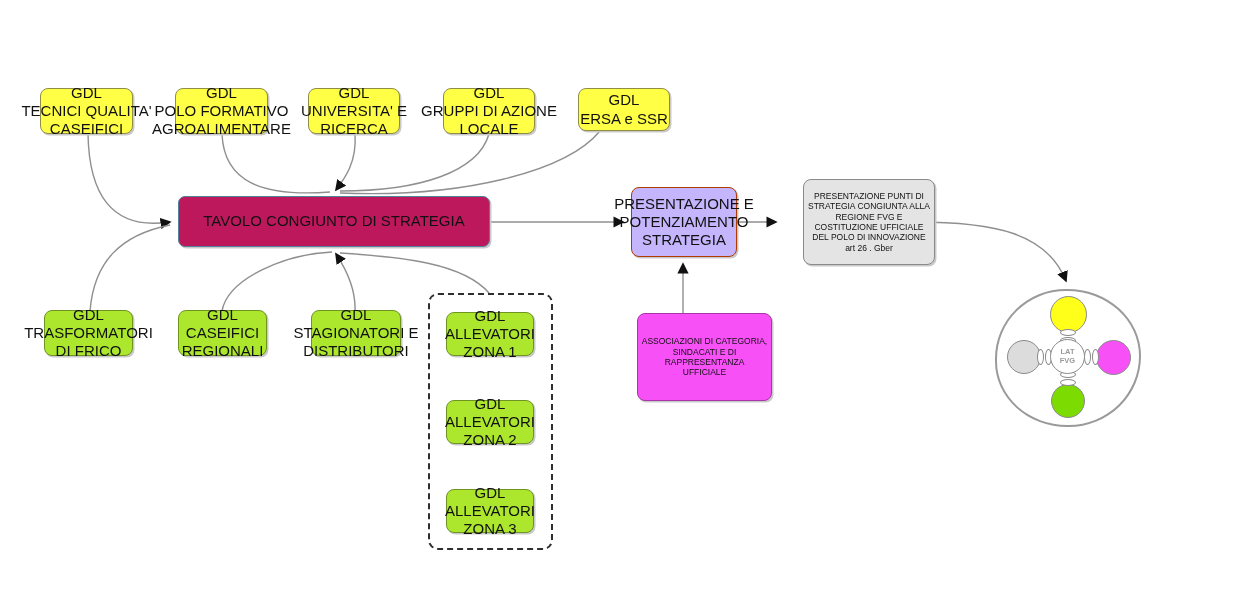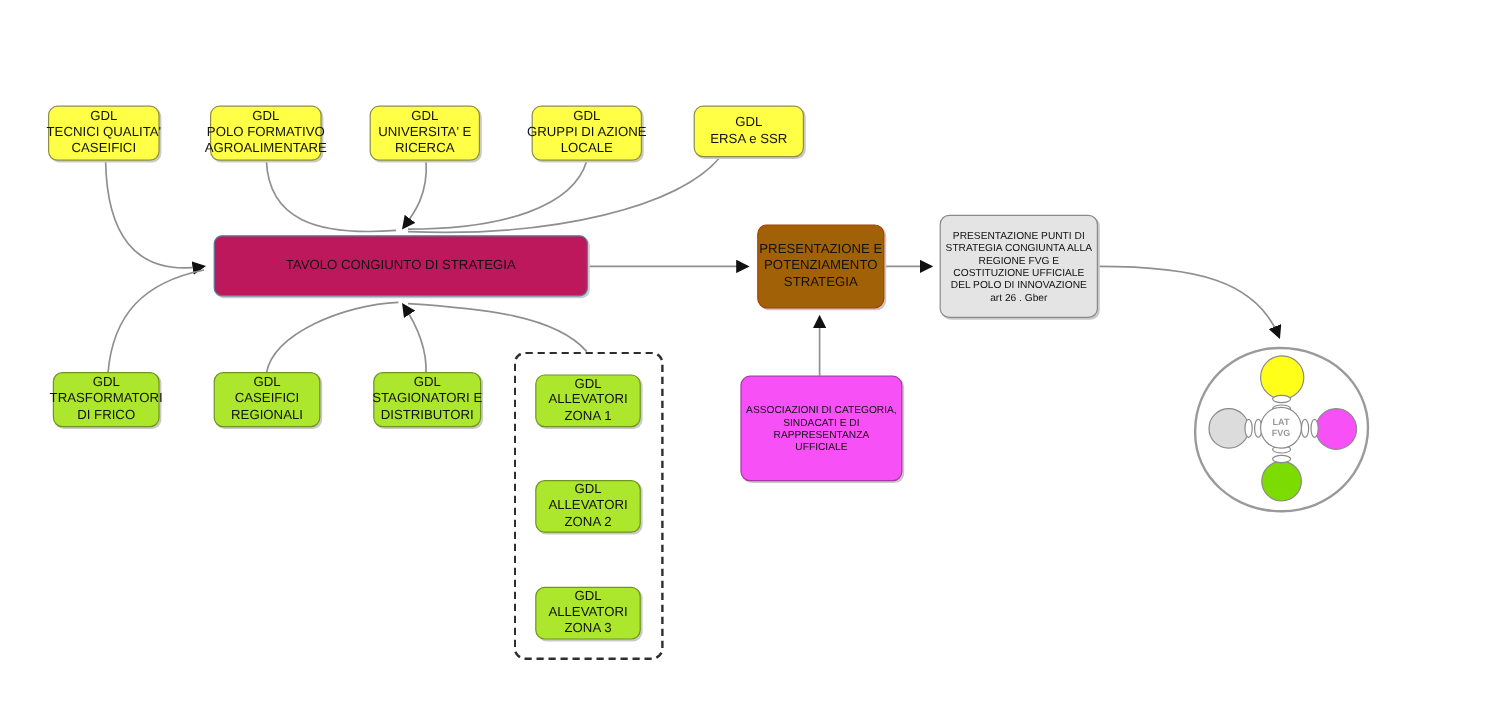--- a/index.html
+++ b/index.html
@@ -11,29 +11,29 @@
     overflow:hidden;
   }
   #edges{position:absolute;left:0;top:0;width:1248px;height:606px;}
   .node{
     position:absolute;
     display:flex;align-items:center;justify-content:center;
     text-align:center;
     border-radius:8px;
     border:1px solid #7a7a7a;
     box-shadow:1.5px 1.5px 0 #c9c9c9;
-    font-size:11px;line-height:1.22;color:#111;
+    font-size:15px;line-height:1.22;color:#111;
     white-space:pre;
     box-sizing:border-box;
   }
-  .node.small{font-size:8.5px;}
+  .node.small{font-size:8.5px;margin-left:20px;}
   .yellow{background:#FFFF45;border-color:#8e8e45;}
   .green{background:#ACE72E;border-color:#6f9422;}
   .blue{background:#be185d;border-color:#54809c;}
-  .orange{background:#a16207;border-color:#b13a02;}
+  .orange{background:#c4b5fd;border-color:#b13a02;}
   .magenta{background:#F750F7;border-color:#a836a8;}
   .grayb{background:#E4E4E4;border-color:#8a8a8a;}
   .dashed-group{
     position:absolute;left:428px;top:293px;width:125px;height:257px;
     border:2px dashed #2e2e2e;border-radius:10px;box-sizing:border-box;
   }
   .circ{
     position:absolute;border-radius:50%;box-sizing:border-box;
     border:1.5px solid #8a8a8a;
   }

